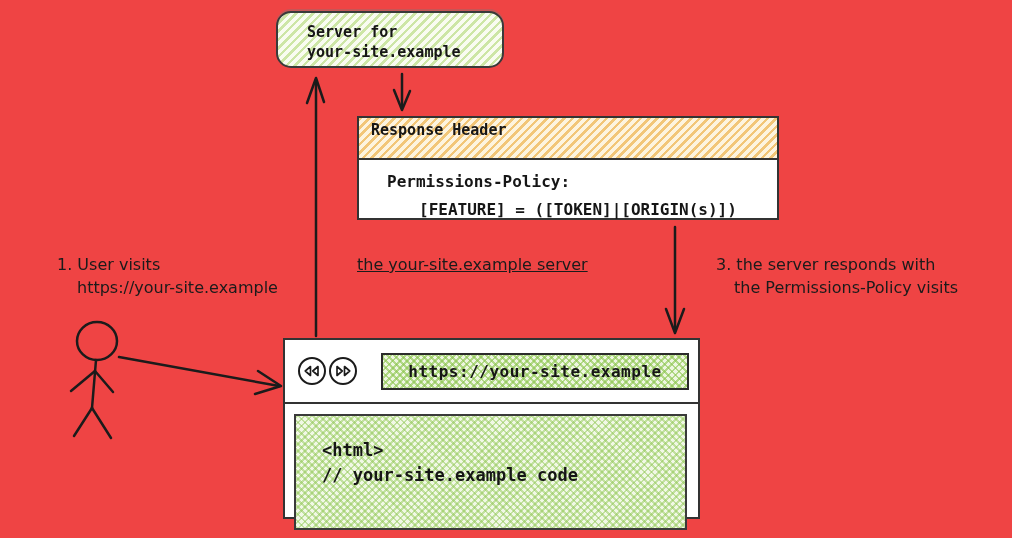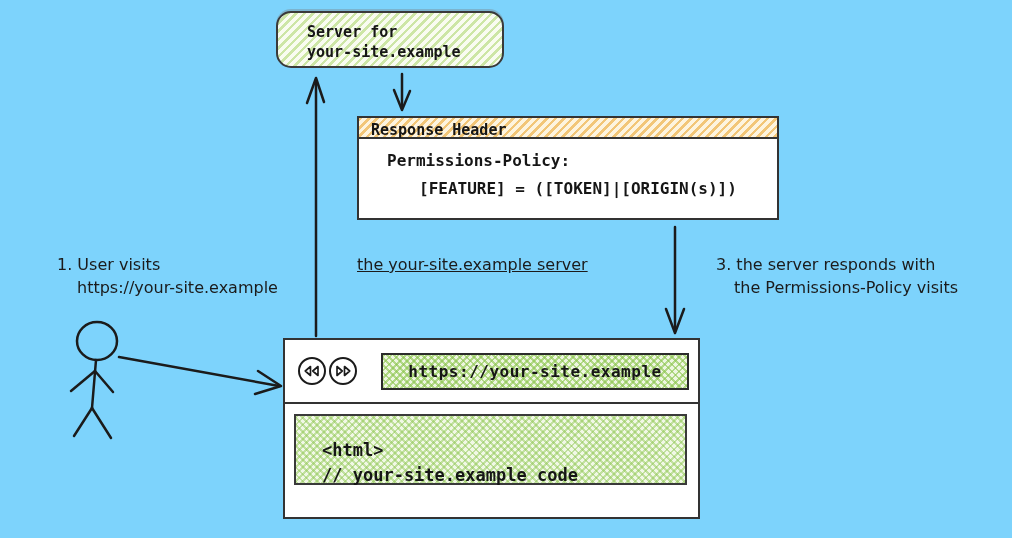--- a/index.html
+++ b/index.html
@@ -1,20 +1,20 @@
 <!DOCTYPE html>
 <html><head>
 <meta charset="utf-8">
 <style>
   html, body { margin: 0; padding: 0; background: #ffffff; }
   #canvas {
     position: relative;
     width: 1012px;
     height: 538px;
-    background: #7dd3fc;
+    background: #ef4444;
     overflow: hidden;
     font-family: "DejaVu Sans", "Liberation Sans", sans-serif;
     color: #1b1b1b;
   }
   .mono { font-family: "DejaVu Sans Mono", "Liberation Mono", monospace; font-weight: bold; color: #161616; }
 
   
   .hatch-green {
     background-color: #f9fcf1;
     background-image: repeating-linear-gradient(135deg, #cde6a6 0px, #cde6a6 2.5px, transparent 2.5px, transparent 6px);
@@ -49,21 +49,21 @@
 
   
   .response-box {
     position: absolute; left: 357px; top: 116px;
     width: 422px; height: 104px;
     border: 2px solid #333333;
     box-sizing: border-box;
     background: #ffffff;
   }
   .response-box .titlebar {
-    height: 21px; box-sizing: border-box;
+    height: 42px; box-sizing: border-box;
     border-bottom: 2px solid #333333;
     padding-left: 12px;
     font-size: 15px; line-height: 25px;
   }
   .response-box .body {
     padding: 8px 0 0 28px;
     font-size: 16px; line-height: 28px;
   }
   .response-box .body .indent { padding-left: 32px; }
 
@@ -89,21 +89,21 @@
   }
   .url-bar {
     margin-left: 21px;
     width: 308px; height: 37px;
     border: 2px solid #2b2b2b; box-sizing: border-box;
     display: flex; align-items: center; justify-content: center;
     font-size: 16px; letter-spacing: 0.5px;
   }
   .content-box {
     position: absolute; left: 9px; top: 74px;
-    width: 393px; height: 71px;
+    width: 393px; height: 116px;
     border: 2px solid #3a3a3a; box-sizing: border-box;
     padding: 22px 0 0 26px;
     font-size: 17px; line-height: 25px;
   }
 
   
   .note {
     position: absolute;
     font-size: 16px; line-height: 23px;
     color: #1b1b1b;

